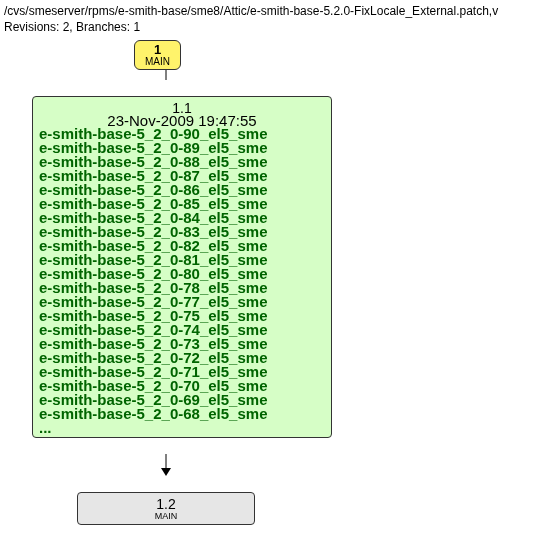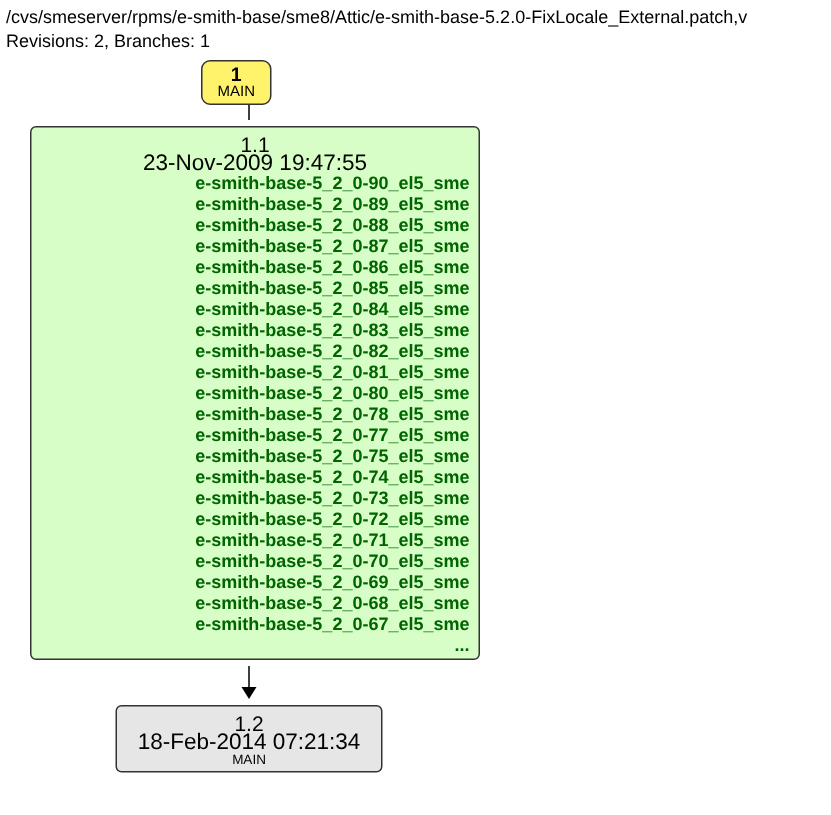--- a/index.html
+++ b/index.html
@@ -48,21 +48,21 @@
   }
   .conn svg {
     display: block;
     margin: 0 auto;
   }
   .node {
     border: 1px solid #333;
     border-radius: 4px;
     text-align: center;
     padding: 4px 6px 2px 6px;
-    margin: 4px;
+    margin: 16px;
     box-sizing: border-box;
   }
   .node-green {
     background: #d6fec6;
     width: 300px;
   }
   .node-gray {
     background: #e6e6e6;
     width: 178px;
     margin-left: 61px;
@@ -77,23 +77,23 @@
     line-height: 11px;
     margin-bottom: 1px;
   }
   .node .head {
     font-size: 9px;
     line-height: 11px;
   }
   .tags {
     color: #006400;
     font-weight: bold;
-    font-size: 12px;
+    font-size: 15px;
     line-height: 14px;
-    text-align: right;
+    text-align: left;
   }
   .tags div {
     white-space: nowrap;
   }
 </style>
 </head>
 <body>
 
 <div class="path-line">/cvs/smeserver/rpms/e-smith-base/sme8/Attic/e-smith-base-5.2.0-FixLocale_External.patch,v</div>
 <div class="rev-line">Revisions: 2, Branches: 1</div>
@@ -129,31 +129,29 @@
         <div>e-smith-base-5_2_0-78_el5_sme</div>
         <div>e-smith-base-5_2_0-77_el5_sme</div>
         <div>e-smith-base-5_2_0-75_el5_sme</div>
         <div>e-smith-base-5_2_0-74_el5_sme</div>
         <div>e-smith-base-5_2_0-73_el5_sme</div>
         <div>e-smith-base-5_2_0-72_el5_sme</div>
         <div>e-smith-base-5_2_0-71_el5_sme</div>
         <div>e-smith-base-5_2_0-70_el5_sme</div>
         <div>e-smith-base-5_2_0-69_el5_sme</div>
         <div>e-smith-base-5_2_0-68_el5_sme</div>
-        <div>e-smith-base-5_2_0-67_el5_sme</div>
       </div>
     <div class="tags">...</div>
   </div>
 
   <div class="conn">
     <svg width="12" height="22">
       <line x1="6" y1="0" x2="6" y2="16" stroke="#000" stroke-width="1"></line>
       <polygon points="6,22 1,14 11,14" fill="#000"></polygon>
     </svg>
   </div>
 
   <div class="node node-gray">
     <div class="ver">1.2</div>
-    <div class="ts">18-Feb-2014 07:21:34</div>
     <div class="head">MAIN</div>
   </div>
 
 </div>
 
 </body></html>

